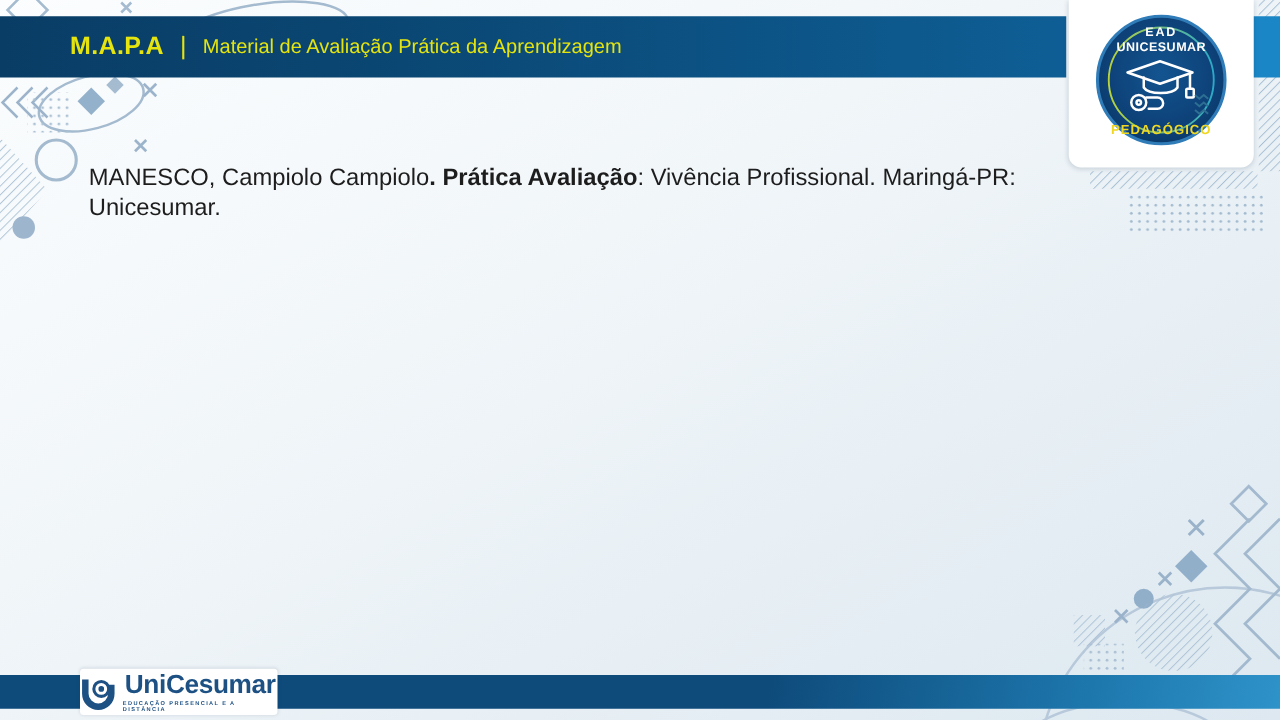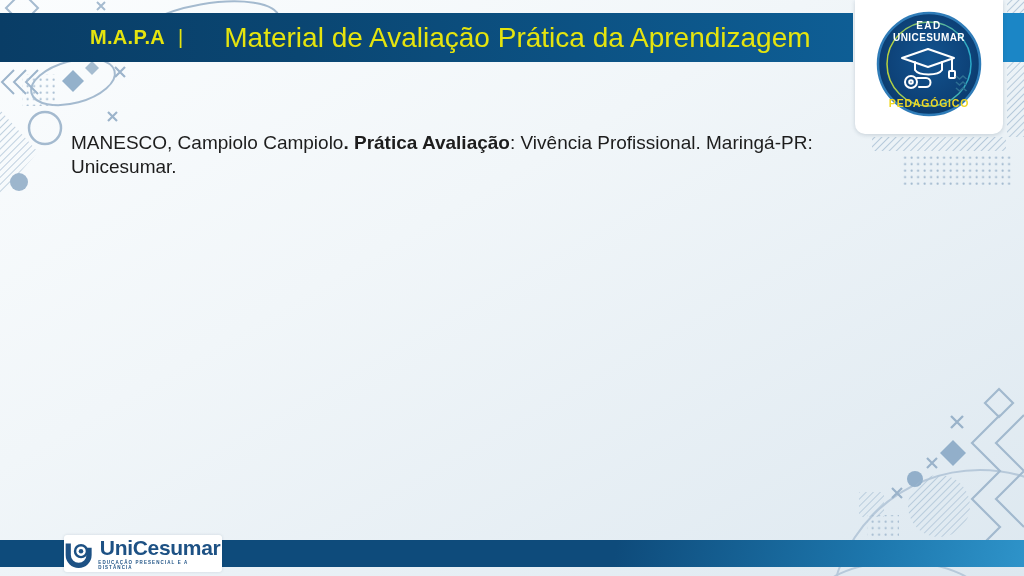--- a/index.html
+++ b/index.html
@@ -6,25 +6,25 @@
   .slide {
     position:relative; width:1024px; height:576px; overflow:hidden;
     background:linear-gradient(150deg,#fbfdfe 0%,#f1f6f9 40%,#dde8f0 100%);
     font-family:"Liberation Sans",sans-serif;
   }
   .deco { position:absolute; left:0; top:0; pointer-events:none; }
 
   .top-bar {
     position:absolute; left:0; top:13px; width:853px; height:49px;
     background:linear-gradient(90deg,#093d66 0%,#0a4672 35%,#0e5e95 100%);
-    display:flex; align-items:center; padding-left:90px; box-sizing:border-box;
+    display:flex; align-items:center; padding-left:56px; box-sizing:border-box;
   }
   .bar-bold { font-weight:bold; font-size:20px; color:var(--top-bar-yellow,#e5e40e); letter-spacing:.3px; }
   .bar-sep  { font-size:20px; color:var(--top-bar-yellow,#e5e40e); margin:0 13px; }
-  .bar-rest { font-size:28px; color:var(--top-bar-yellow,#e5e40e);margin-left:28px; }
+  .bar-rest { font-size:16px; color:var(--top-bar-yellow,#e5e40e); }
 
   .top-accent {
     position:absolute; left:997px; top:13px; width:27px; height:49px;
     background:var(--accent-blue,#1b86c6);
   }
 
   .badge-card {
     position:absolute; left:855px; top:0; width:148px; height:134px;
     background:#fff; border-radius:0 0 10px 10px;
     box-shadow:0 1px 4px rgba(20,50,80,.18);

